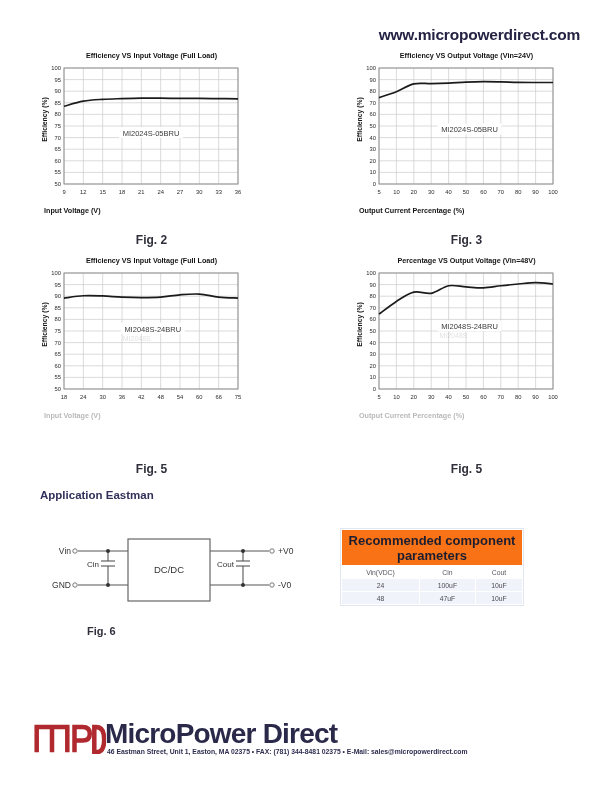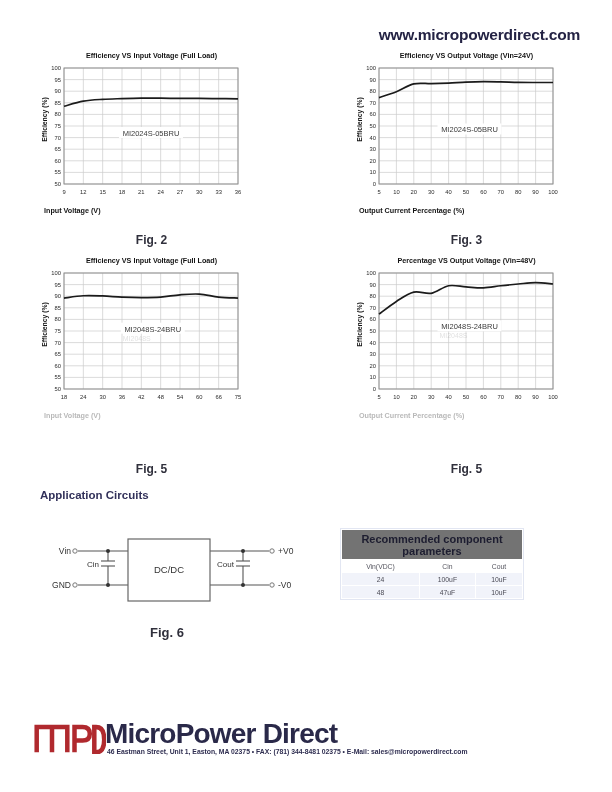--- a/index.html
+++ b/index.html
@@ -9,24 +9,24 @@
   .url{left:348px;top:26px;width:232px;text-align:right;font-size:15.5px;font-weight:800;color:#242344;letter-spacing:-0.2px}
   .chart{position:absolute;width:260px;height:220px}
   .chart .ctitle{position:absolute;left:14px;top:1px;width:215px;text-align:center;font-size:7.2px;font-weight:bold;color:#141414;white-space:nowrap}
   .chart svg.plot{position:absolute;left:0;top:12px}
   .chart .ylab{position:absolute;left:-46px;top:66px;width:120px;text-align:center;font-size:6.8px;font-weight:bold;color:#141414;transform:rotate(-90deg)}
   .chart .xlab{position:absolute;left:14px;top:156px;width:215px;text-align:left;font-size:7.2px;font-weight:bold;color:#141414}
   .chart .xlab.muted{color:#b9b9b9}
   .chart .caption{position:absolute;left:14px;width:215px;text-align:center;font-size:12px;font-weight:bold;color:#30303c}
   .heading{left:40px;top:489px;font-size:11.5px;font-weight:800;color:#32315a}
   .circuit{left:45px;top:528px;width:290px;height:115px}
-  .circuit .caption{position:absolute;left:42px;top:97px;width:160px;text-align:center;font-size:13px;font-weight:bold;color:#30303c}
+  .circuit .caption{position:absolute;left:42px;top:97px;width:160px;text-align:left;font-size:11px;font-weight:bold;color:#30303c}
   table.params{position:absolute;left:340px;top:528px;width:184px;border-collapse:separate;border-spacing:1px;border:1px solid #e2e6f2}
   table.params td{text-align:center;font-size:6.8px;color:#4a4a55;padding:2.5px 2px}
-  table.params .ttl td{background:#737373;font-size:11px;font-weight:bold;color:#1d1d30}
+  table.params .ttl td{background:#f97316;font-size:13px;font-weight:bold;color:#1d1d30}
   table.params .hdr td{background:#ffffff;color:#55555f}
   table.params .row td{background:#f1f3fa}
   .brand{left:105px;top:718px;font-size:28px;font-weight:800;color:#2a2949;letter-spacing:-0.8px;white-space:nowrap}
   .address{left:107px;top:748px;font-size:6.8px;font-weight:bold;color:#2e2d50;white-space:nowrap}
   svg text{font-family:"Liberation Sans",sans-serif}
 </style>
 </head>
 <body>
 
 <div class="abs url">www.micropowerdirect.com</div>
@@ -250,21 +250,21 @@
       <rect x="34" y="6" width="174" height="116" fill="none" stroke="#8f8f8f" stroke-width="1"></rect>
       <path d="M34 47.18000000000001C36.9 45.05333333333334 45.6 38.093333333333334 51.4 34.42C57.199999999999996 30.746666666666666 63 26.493333333333336 68.8 25.14C74.6 23.786666666666665 80.4 27.36333333333333 86.2 26.299999999999997C92 25.236666666666665 97.8 19.823333333333338 103.6 18.760000000000005C109.39999999999999 17.696666666666673 115.2 19.572000000000003 121 19.92C126.8 20.268 132.6 21.04133333333333 138.4 20.848C144.20000000000002 20.654666666666667 150 19.398000000000007 155.8 18.760000000000005C161.60000000000002 18.122000000000003 167.39999999999998 17.541999999999998 173.2 17.019999999999996C179 16.497999999999994 184.79999999999998 15.627999999999986 190.6 15.627999999999986C196.4 15.627999999999986 205.1 16.787999999999993 208 17.019999999999996" fill="none" stroke="#1b1b1b" stroke-width="1.7"></path>
       <text x="108.48" y="71.36" font-size="7" fill="#888" opacity="0.25" text-anchor="middle">MI2048S</text>
       <rect x="92.48" y="53.36" width="64" height="11" fill="#fff"></rect>
       <text x="124.48" y="62.36" text-anchor="middle" font-size="7.5" fill="#3a3a3a">MI2048S-24BRU</text>
     </svg>
   <div class="xlab muted">Output Current Percentage (%)</div>
   <div class="caption" style="top:207px">Fig. 5</div>
 </div>
 
-<div class="abs heading">Application Circuits</div>
+<div class="abs heading">Application Eastman</div>
 
 <div class="abs circuit">
   <svg width="280" height="95" viewBox="0 0 280 95">
 
     <g stroke="#555" stroke-width="1.1">
       <line x1="33" y1="23" x2="83" y2="23"></line>
       <line x1="33" y1="57" x2="83" y2="57"></line>
       <line x1="165" y1="23" x2="224" y2="23"></line>
       <line x1="165" y1="57" x2="224" y2="57"></line>
 

